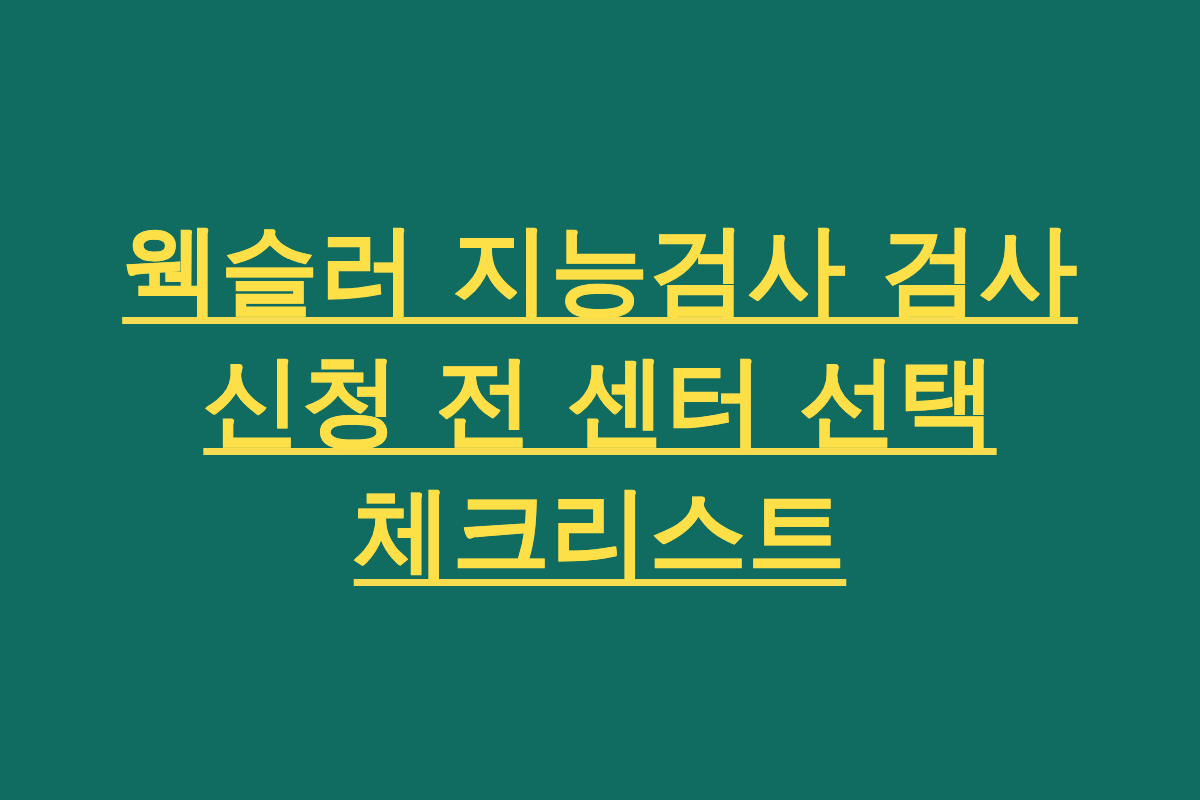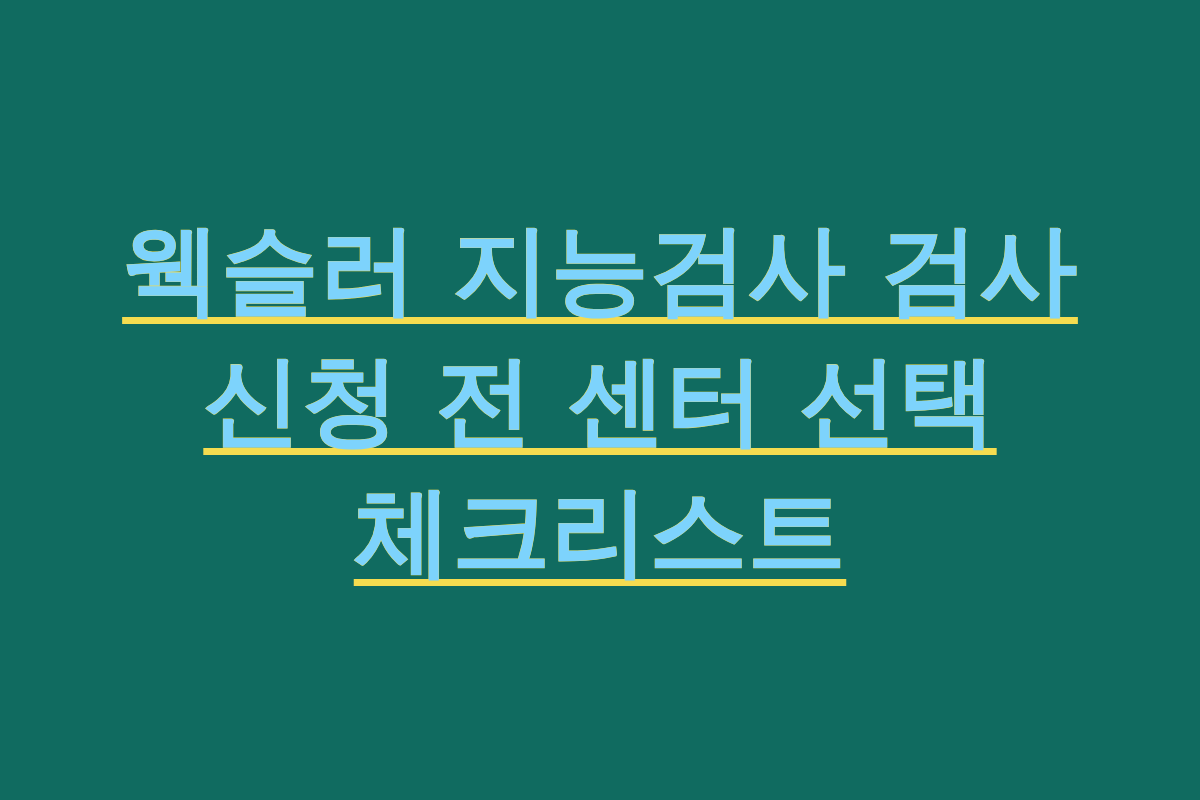--- a/index.html
+++ b/index.html
@@ -65,19 +65,19 @@
   }
   .underline-mask.line-1 { top: 331px; }
   .underline-mask.line-2 { top: 462px; }
 </style>
 </head>
 <body>
 
 <div class="poster" style="background: rgb(16, 107, 96);">
 
   <div class="title-wrap">
-    <h1 class="poster-title" style="color: #7dd3fc; -webkit-text-stroke: 0.6px rgb(245, 220, 80);">웩슬러 지능검사 검사 신청 전 센터 선택 체크리스트</h1>
+    <h1 class="poster-title" style="color: #fde047; -webkit-text-stroke: 0.6px rgb(245, 220, 80);">웩슬러 지능검사 검사 신청 전 센터 선택 체크리스트</h1>
   </div>
 
   <div class="underline-mask line-1" style="background: rgb(16, 107, 96);"></div>
   <div class="underline-mask line-2" style="background: rgb(16, 107, 96);"></div>
 
 </div>
 
 </body></html>

